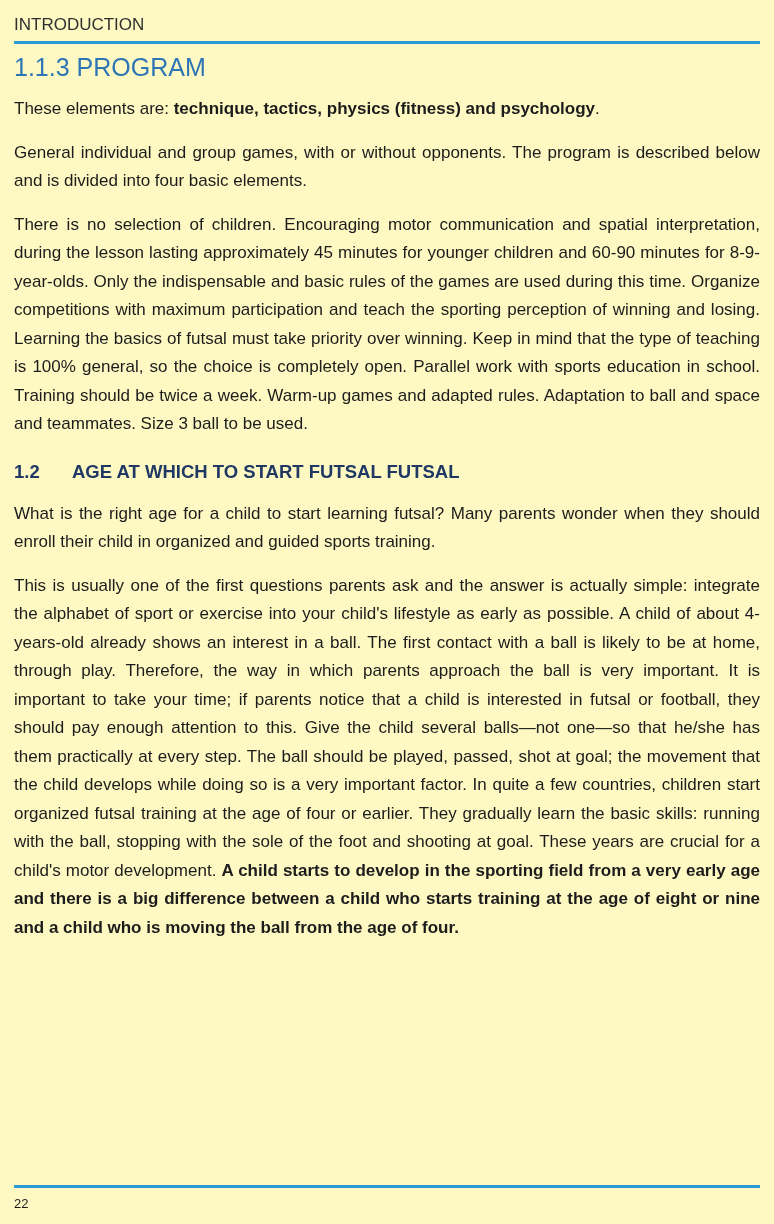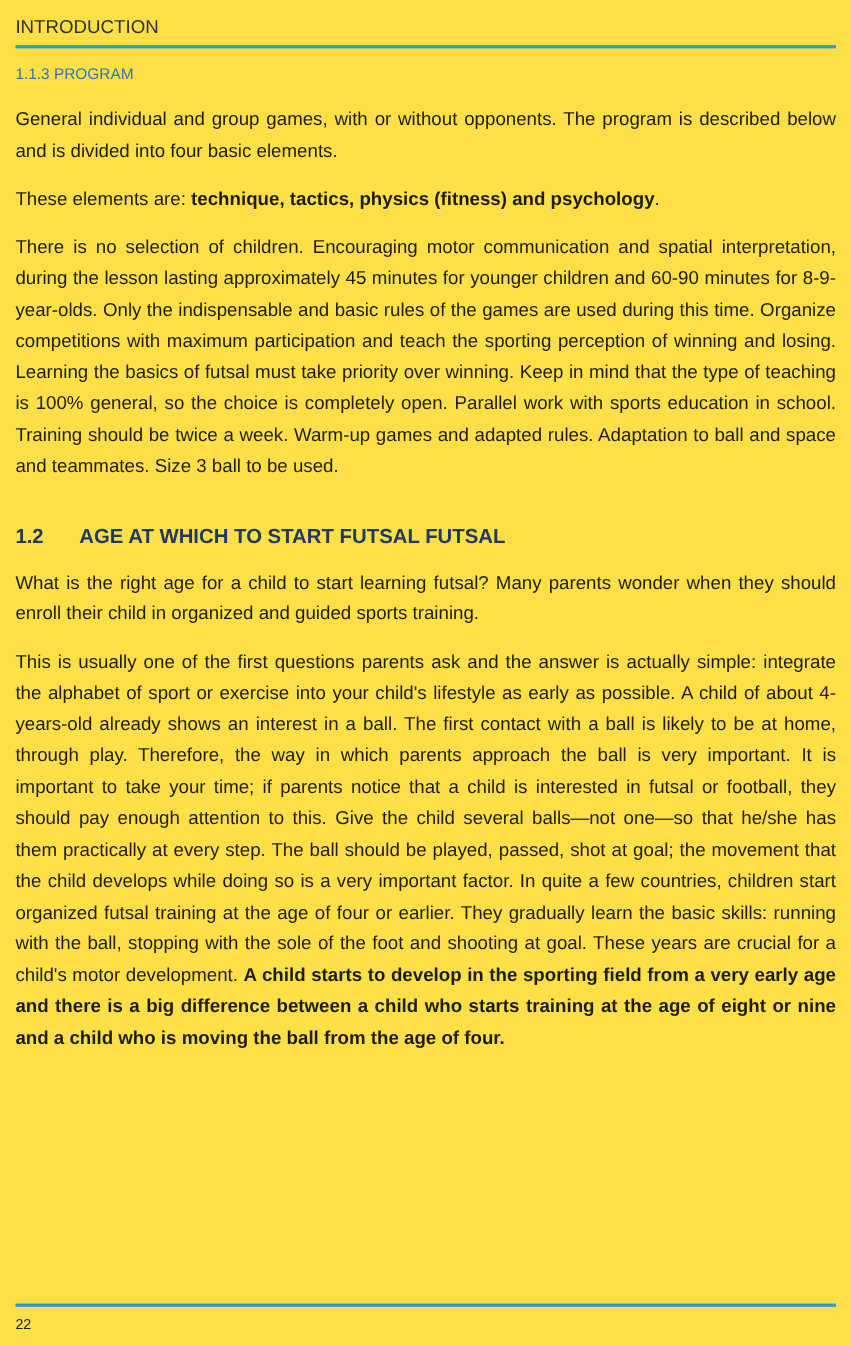--- a/index.html
+++ b/index.html
@@ -12,32 +12,32 @@
     font-family: "Liberation Sans", "DejaVu Sans", sans-serif;
     color: var(--text, #1c1c1c);
   }
   .page {
     box-sizing: border-box;
     width: 774px;
     min-height: 1224px;
     padding: 14px 14px 0 14px;
     display: flex;
     flex-direction: column;
-    background: #fde047;
+    background: #fef9c3;
   }
   .doc-header {
     font-size: 17px;
     line-height: 22px;
     color: #2f2f2f;
     padding-bottom: 5px;
     border-bottom: 3px solid var(--accent, #2b9bd7);
   }
   .h-blue {
     color: var(--heading-blue, #2e75b6);
-    font-size: 14px;
+    font-size: 25px;
     font-weight: 400;
     line-height: 26px;
     margin: 16px 0 0 0;
   }
   .h-blue.first { margin-top: 10px; }
   p.body-p {
     margin: 15px 0 0 0;
     font-size: 17px;
     line-height: 28.5px;
     text-align: justify;
@@ -45,21 +45,20 @@
   .h-navy {
     color: var(--heading-navy, #1f3864);
     font-weight: bold;
     font-size: 18.5px;
     line-height: 26px;
     margin: 20px 0 0 0;
   }
   .h-navy .sec-num {
     display: inline-block;
     width: 58px;
-    margin-top: 16px;
   }
   .bold { font-weight: bold; }
   .footer {
     margin-top: auto;
     border-top: 3px solid var(--accent, #2b9bd7);
     padding: 4px 0 8px 0;
   }
   .footer .pagenum {
     font-size: 13px;
     line-height: 24px;
@@ -70,23 +69,23 @@
 <body>
 
 <div class="page">
 
   <div class="doc-header">
     <span>INTRODUCTION</span>
   </div>
 
   <h2 class="h-blue first">1.1.3 PROGRAM</h2>
 
+  <p class="body-p"><span>These elements are: </span><span class="bold">technique, tactics, physics (fitness) and psychology</span><span>.</span></p>
+
   <p class="body-p">General individual and group games, with or without opponents. The program is described below and is divided into four basic elements.</p>
-
-  <p class="body-p"><span>These elements are: </span><span class="bold">technique, tactics, physics (fitness) and psychology</span><span>.</span></p>
 
 
   <p class="body-p">There is no selection of children. Encouraging motor communication and spatial interpretation, during the lesson lasting approximately 45 minutes for younger children and 60-90 minutes for 8-9-year-olds. Only the indispensable and basic rules of the games are used during this time. Organize competitions with maximum participation and teach the sporting perception of winning and losing. Learning the basics of futsal must take priority over winning. Keep in mind that the type of teaching is 100% general, so the choice is completely open. Parallel work with sports education in school. Training should be twice a week. Warm-up games and adapted rules. Adaptation to ball and space and teammates. Size 3 ball to be used.</p>
 
   <h2 class="h-navy"><span class="sec-num">1.2</span><span>AGE AT WHICH TO START FUTSAL FUTSAL</span></h2>
 
   <p class="body-p">What is the right age for a child to start learning futsal? Many parents wonder when they should enroll their child in organized and guided sports training.</p>
 
   <p class="body-p"><span>This is usually one of the first questions parents ask and the answer is actually simple: integrate the alphabet of sport or exercise into your child's lifestyle as early as possible. A child of about 4-years-old already shows an interest in a ball. The first contact with a ball is likely to be at home, through play. Therefore, the way in which parents approach the ball is very important. It is important to take your time; if parents notice that a child is interested in futsal or football, they should pay enough attention to this. Give the child several balls—not one—so that he/she has them practically at every step. The ball should be played, passed, shot at goal; the movement that the child develops while doing so is a very important factor. In quite a few countries, children start organized futsal training at the age of four or earlier. They gradually learn the basic skills: running with the ball, stopping with the sole of the foot and shooting at goal. These years are crucial for a child's motor development. </span><span class="bold">A child starts to develop in the sporting field from a very early age and there is a big difference between a child who starts training at the age of eight or nine and a child who is moving the ball from the age of four.</span></p>
 

